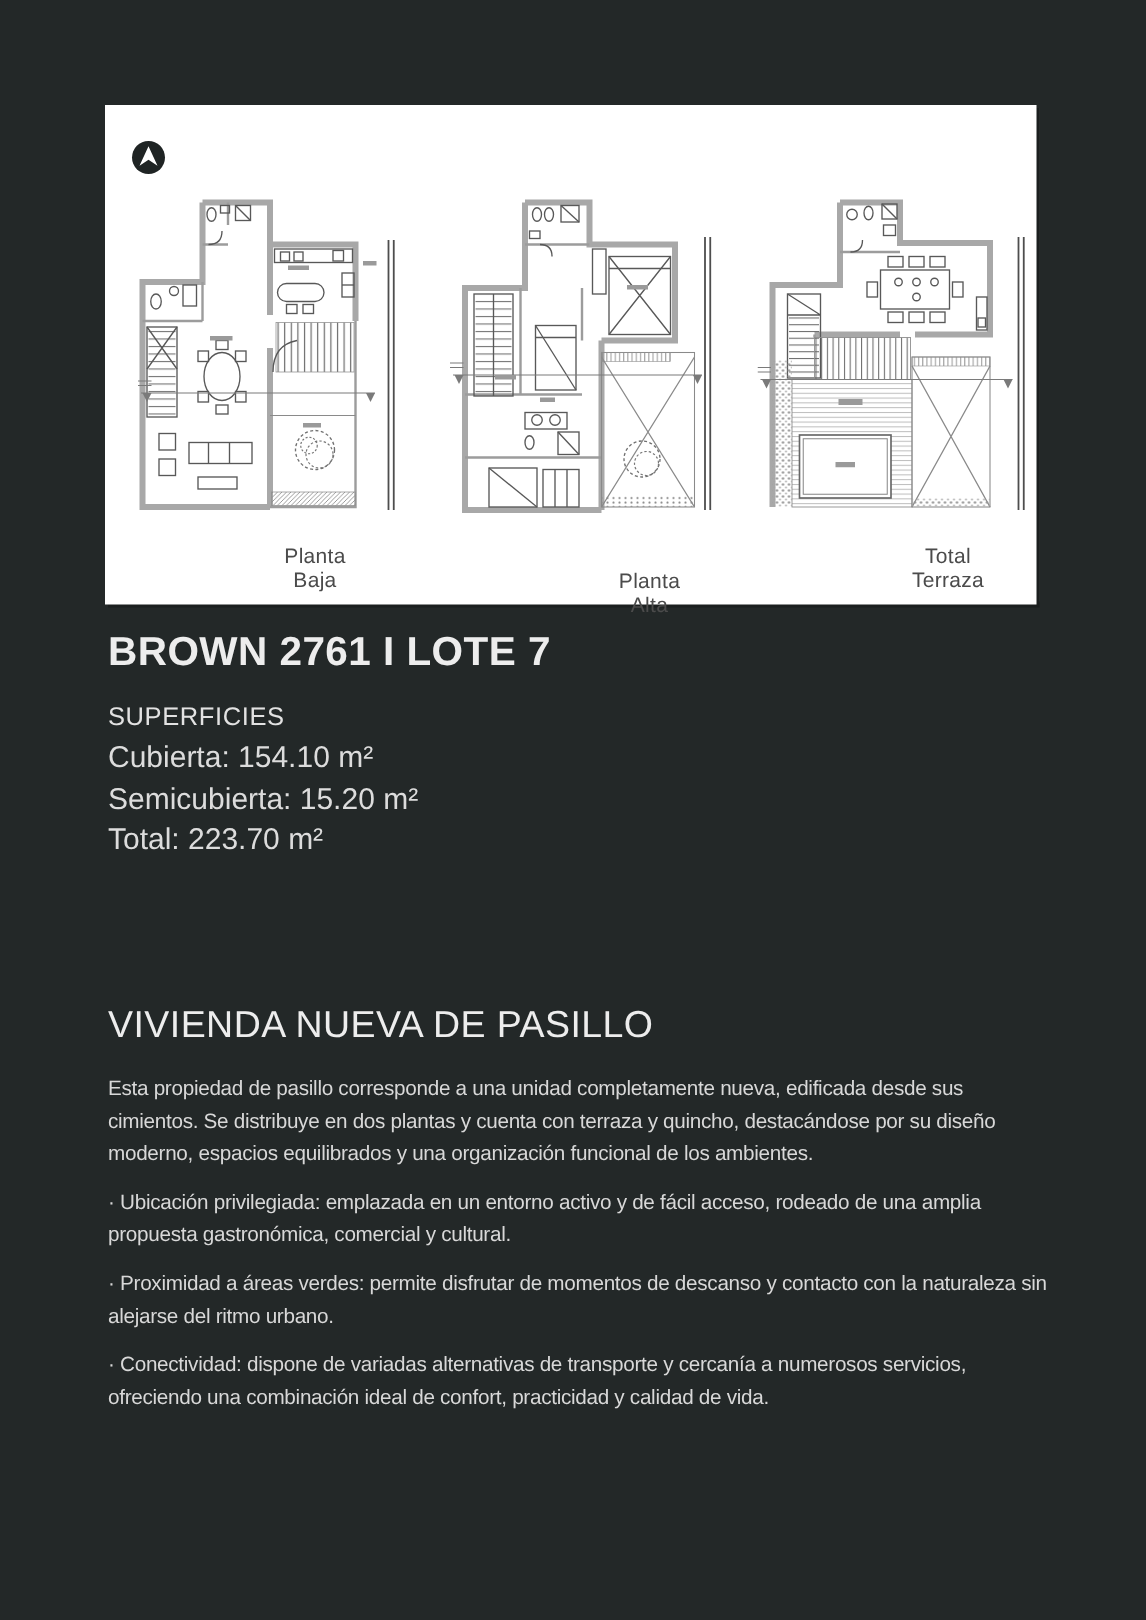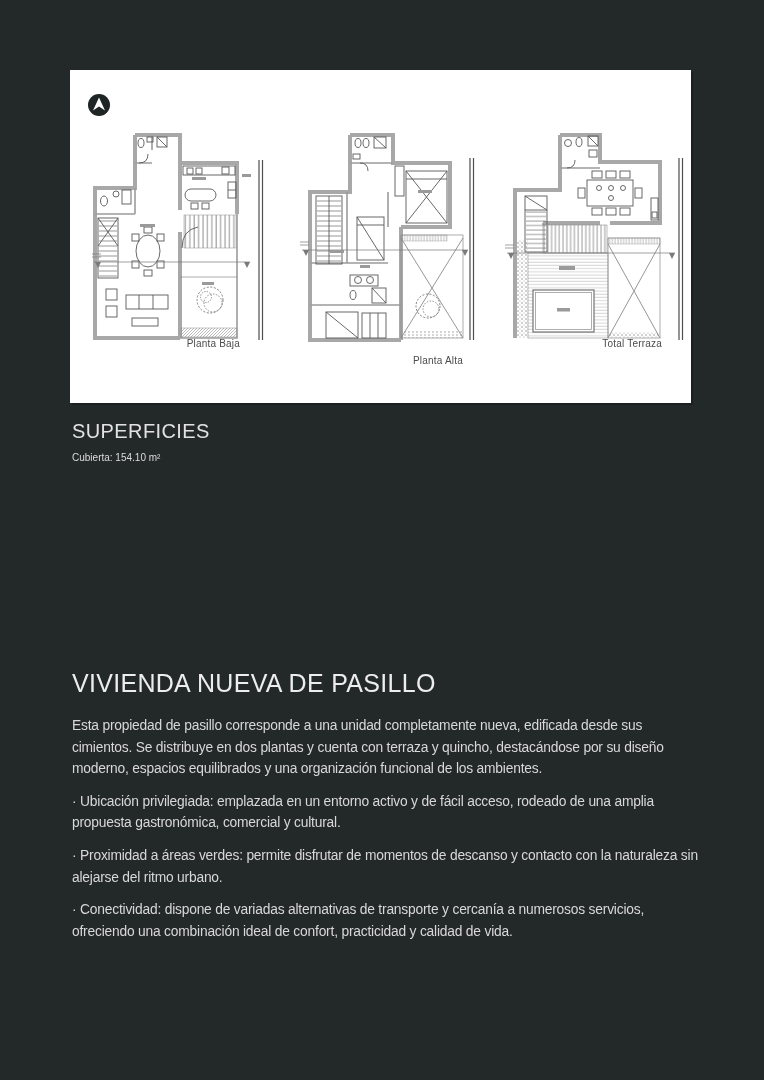--- a/index.html
+++ b/index.html
@@ -13,40 +13,40 @@
     position:absolute;left:70px;top:70px;width:621px;height:333px;
     background:#ffffff;box-shadow:2px 2px 0 #1b1f1f, 4px 0 0 -2px #454b4b;
   }
   .north{position:absolute;left:17px;top:23px;width:24px;height:24px;}
   .plan{position:absolute;top:60px;}
   .plan-baja{left:22px;width:172px;height:218px;}
   .plan-alta{left:230px;width:176px;height:218px;}
   .plan-terraza{left:435px;width:183px;height:218px;}
   .plan svg{display:block;width:100%;height:100%;}
   .plan-label{
-    position:absolute;top:268px;font-size:10px;color:#4b4b4b;
-    width:60px;text-align:right;letter-spacing:0.2px;
+    position:absolute;top:292px;font-size:14px;color:#4b4b4b;
+    width:60px;text-align:center;letter-spacing:0.2px;
   }
   .label-baja{left:110px;}
   .label-alta{left:333px;margin-top:17px;}
   .label-terraza{left:532px;}
 
   
   .listing-block{position:absolute;left:72px;top:419px;width:660px;}
   .listing-title{
     font-size:27px;font-weight:700;color:#ededed;letter-spacing:0.3px;
     margin:0 0 21px 0;line-height:30px;
   }
   .surfaces-heading{
-    font-size:20px;font-weight:400;color:#e2e2e2;letter-spacing:0.4px;
+    font-size:17px;font-weight:400;color:#e2e2e2;letter-spacing:0.4px;
     margin:4px 0 11px 0;line-height:16px;
   }
   .surfaces-list{list-style:none;margin:0;padding:0;}
   .surfaces-list li{
-    font-size:10px;color:#dcdcdc;line-height:16px;margin-bottom:11.5px;
+    font-size:20px;color:#dcdcdc;line-height:16px;margin-bottom:11.5px;
   }
   .description-block{position:absolute;left:72px;top:668px;width:700px;}
   .description-heading{
     font-size:25px;font-weight:400;color:#ededed;letter-spacing:0.3px;
     margin:0 0 17px 0;line-height:30px;
   }
   .description-block p{
     font-size:13.8px;color:#d8d8d8;line-height:21.6px;letter-spacing:-0.2px;
     margin:0 0 11px 0;white-space:pre-line;
   }
@@ -300,23 +300,26 @@
       <path class="bound" d="M174 28 V210 M177.5 28 V210"></path>
     </svg>
   </div>
 
   <div class="plan-label label-baja">Planta Baja</div>
   <div class="plan-label label-alta">Planta Alta</div>
   <div class="plan-label label-terraza">Total Terraza</div>
 </div>
 
 <div class="listing-block">
+  <h1 class="listing-title">BROWN 2761 I LOTE 7</h1>
   <div class="surfaces-heading">SUPERFICIES</div>
   <ul class="surfaces-list">
     <li>Cubierta: 154.10 m²</li>
+    <li>Semicubierta: 15.20 m²</li>
+    <li>Total: 223.70 m²</li>
   </ul>
 </div>
 
 <div class="description-block">
   <h2 class="description-heading">VIVIENDA NUEVA DE PASILLO</h2>
   <p>Esta propiedad de pasillo corresponde a una unidad completamente nueva, edificada desde sus
 cimientos. Se distribuye en dos plantas y cuenta con terraza y quincho, destacándose por su diseño
 moderno, espacios equilibrados y una organización funcional de los ambientes.</p>
   <p>· Ubicación privilegiada: emplazada en un entorno activo y de fácil acceso, rodeado de una amplia
 propuesta gastronómica, comercial y cultural.</p>

